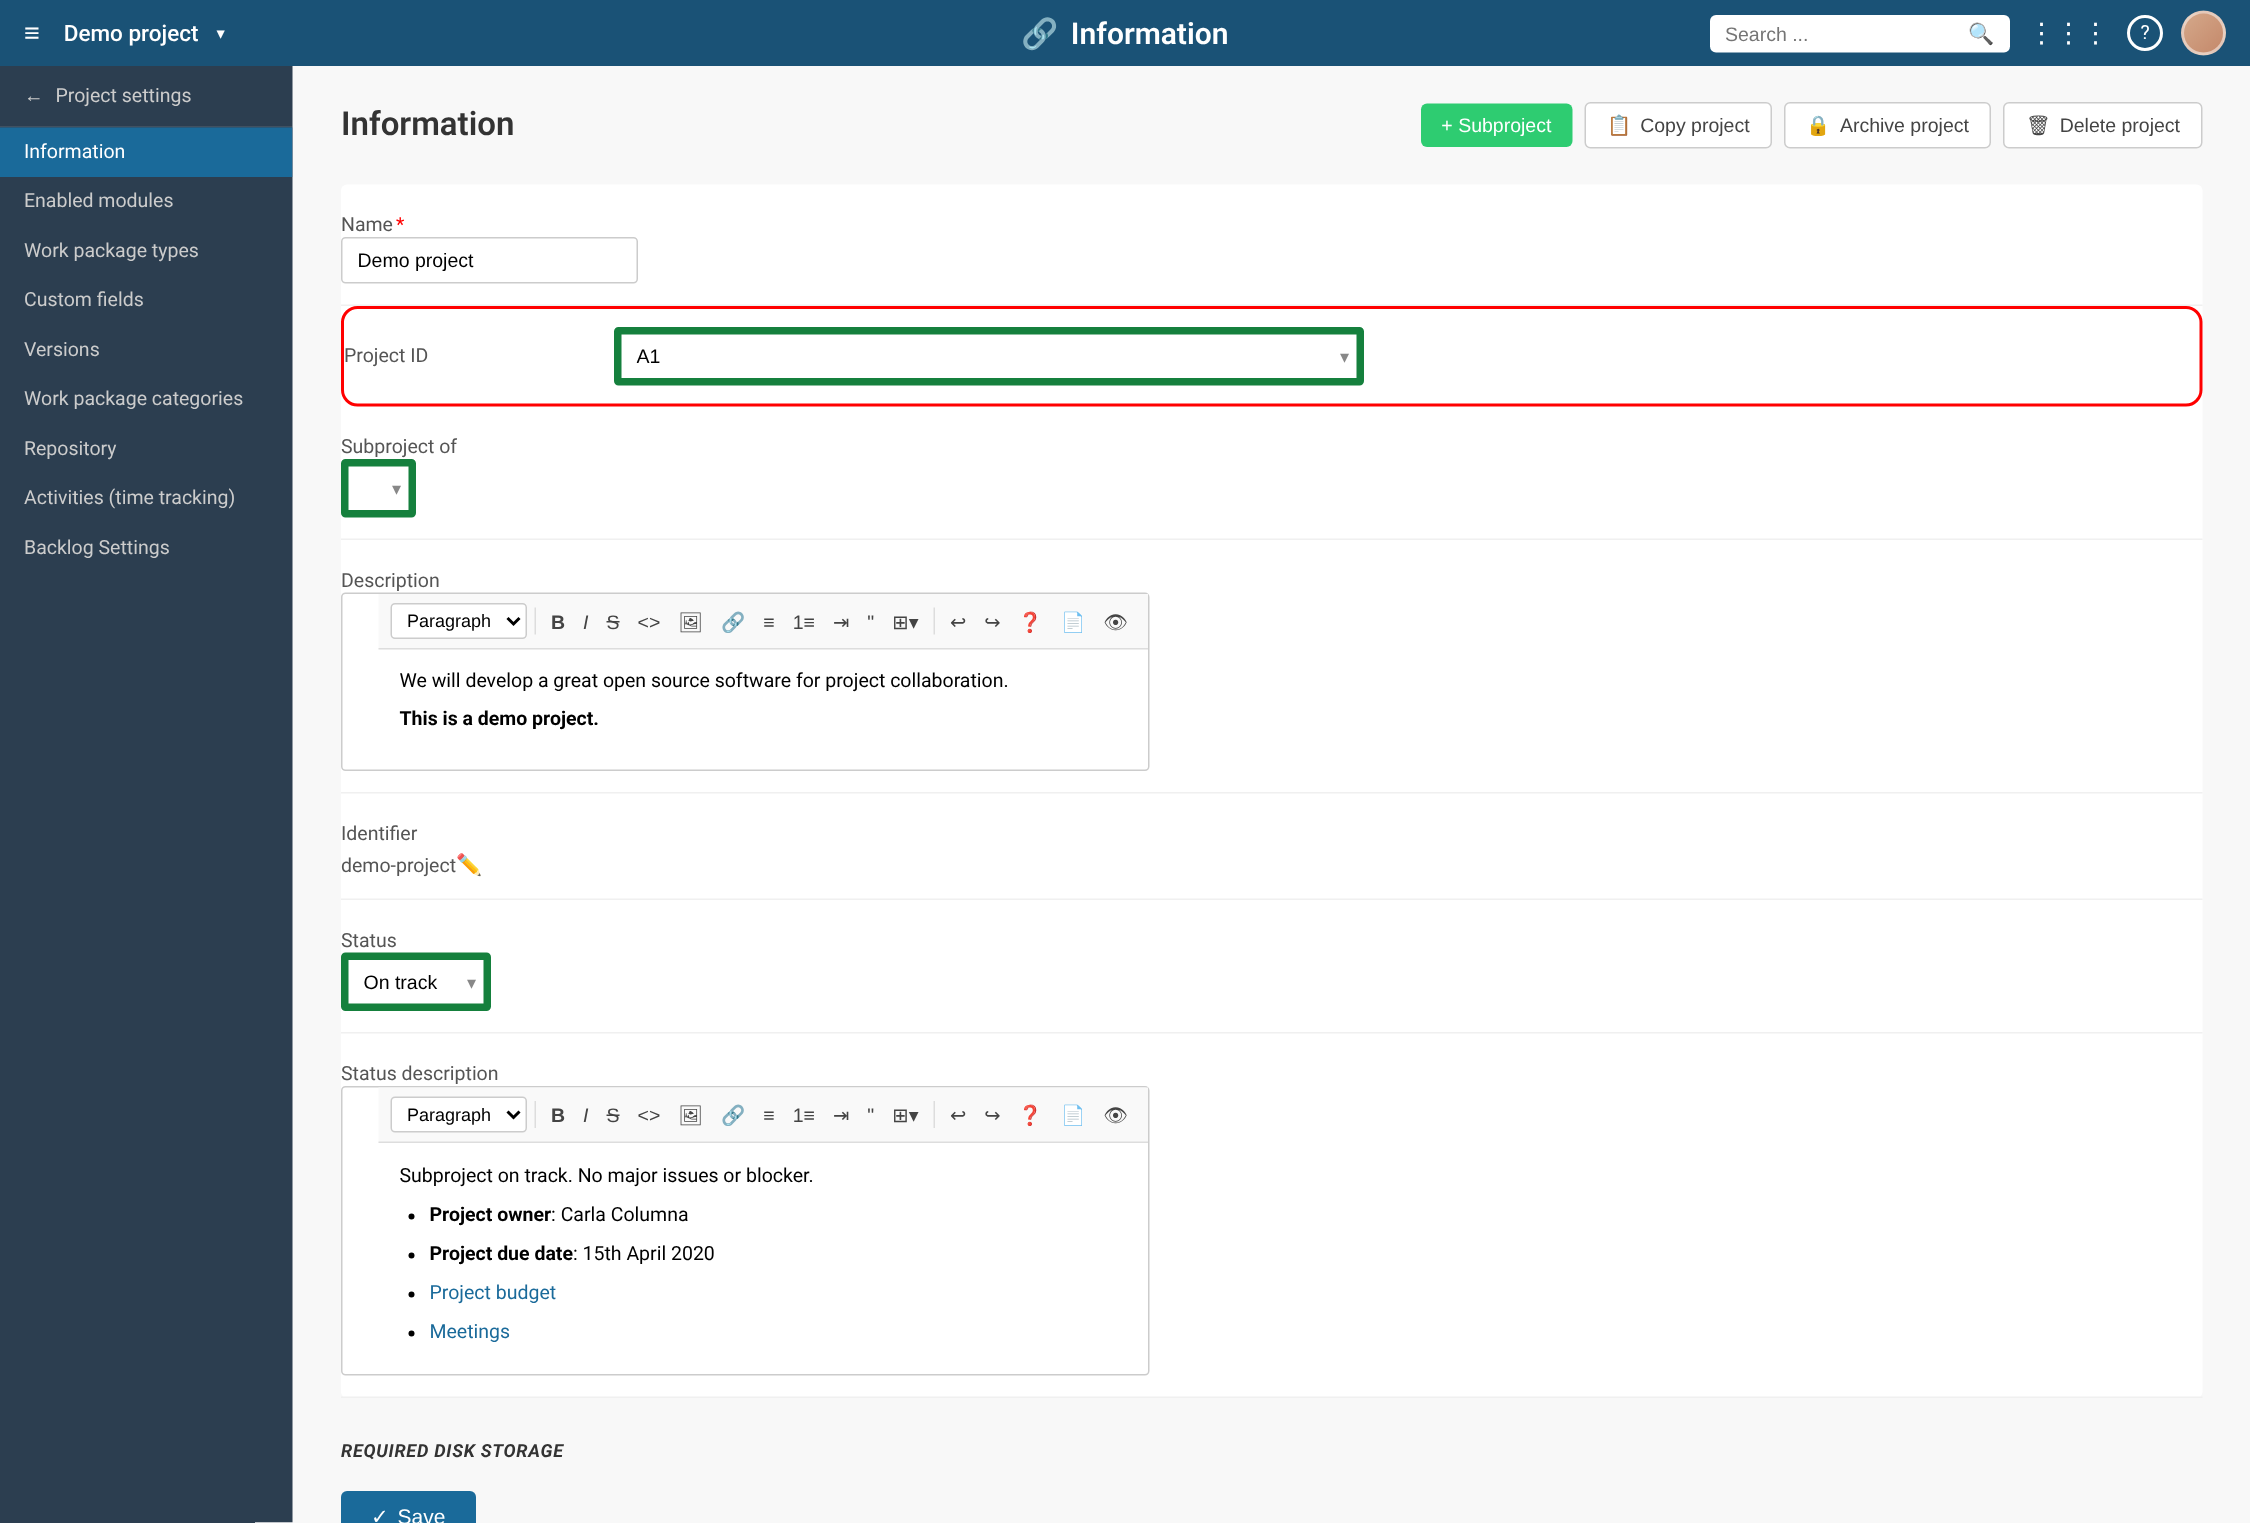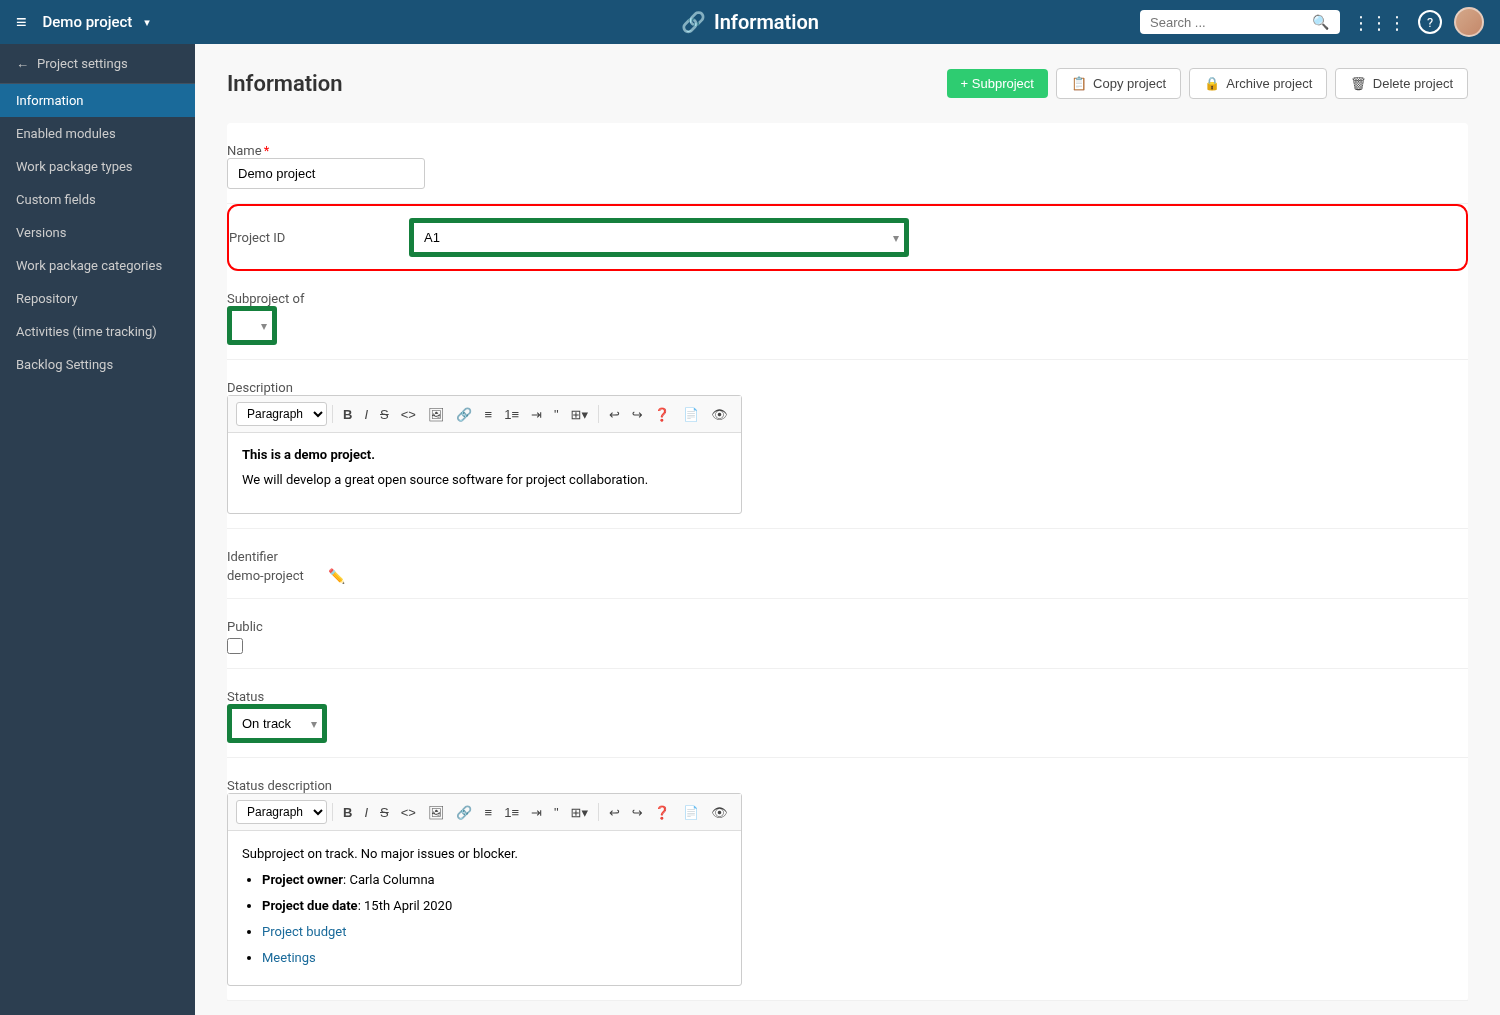--- a/index.html
+++ b/index.html
@@ -53,30 +53,30 @@
     .form-row { display: flex; align-items: flex-start; padding: 14px 0; border-bottom: 1px solid #f0f0f0; flex-direction: column; }
     .form-label { width: 180px; flex-shrink: 0; color: #555; font-size: 13px; padding-top: 6px; }
     .form-label .required { color: red; margin-left: 2px; }
     .form-control { flex: 1; }
     .form-input { width: 100%; border: 1px solid #ccc; border-radius: 3px; padding: 7px 10px; font-size: 13px; outline: none; max-width: 500px; }
     .form-select-wrapper { position: relative; max-width: 500px; }
     .form-select { width: 100%; border: 5px solid #15803d; border-radius: 3px; padding: 7px 30px 7px 10px; font-size: 13px; outline: none; appearance: none; background: white; cursor: pointer; }
     .select-arrow { position: absolute; right: 10px; top: 50%; transform: translateY(-50%); color: #888; pointer-events: none; font-size: 12px; }
 
     
-    .rich-editor { border: 1px solid #ccc; border-radius: 3px; max-width: 900px; }
+    .rich-editor { border: 1px solid #ccc; border-radius: 3px; max-width: 900px; padding-left: 24px; }
     .editor-toolbar { display: flex; align-items: center; gap: 2px; padding: 6px 8px; border-bottom: 1px solid #ddd; background: #f9f9f9; flex-wrap: wrap; }
     .toolbar-select { border: 1px solid #ccc; border-radius: 3px; padding: 3px 6px; font-size: 12px; background: white; }
     .toolbar-btn { border: none; background: none; cursor: pointer; padding: 3px 5px; font-size: 13px; color: #444; border-radius: 2px; }
     .toolbar-separator { width: 1px; height: 18px; background: #ddd; margin: 0 3px; }
     .editor-content { padding: 12px 14px; min-height: 80px; font-size: 13px; line-height: 1.6; }
     .editor-content p { margin-bottom: 4px; }
 
     
-    .identifier-display { display: flex; align-items: flex-start; gap: 25px; padding-top: 4px; }
+    .identifier-display { display: flex; align-items: flex-end; gap: 0; padding-top: 4px; }
     .identifier-text { color: #555; font-size: 13px; }
     .edit-icon { color: #1a6a9a; cursor: pointer; font-size: 14px; }
 
     
     .checkbox-wrapper { display: flex; align-items: center; padding-top: 4px; }
     .form-checkbox { width: 16px; height: 16px; cursor: pointer; }
 
     
     .status-desc-content { font-size: 13px; line-height: 1.7; }
     .status-desc-content ul { padding-left: 20px; }
@@ -222,41 +222,35 @@
               <button class="toolbar-btn">"</button>
               <button class="toolbar-btn">⊞▾</button>
               <span class="toolbar-separator"></span>
               <button class="toolbar-btn">↩</button>
               <button class="toolbar-btn">↪</button>
               <button class="toolbar-btn">❓</button>
               <button class="toolbar-btn">📄</button>
               <button class="toolbar-btn">👁</button>
             </div>
             <div class="editor-content">
+              <p>We will develop a great open source software for project collaboration.</p>
               <p><strong>This is a demo project.</strong></p>
-              <p>We will develop a great open source software for project collaboration.</p>
             </div>
           </div>
         </div>
       </div>
 
       <div class="form-row">
         <div class="form-label">Identifier</div>
         <div class="form-control identifier-display">
           <span class="identifier-text">demo-project</span>
           <span class="edit-icon">✏️</span>
         </div>
       </div>
 
-      <div class="form-row">
-        <div class="form-label">Public</div>
-        <div class="form-control checkbox-wrapper">
-          <input type="checkbox" class="form-checkbox" style="">
-        </div>
-      </div>
 
       <div class="form-row">
         <div class="form-label">Status</div>
         <div class="form-control">
           <div class="form-select-wrapper" style="max-width:500px;">
             <select class="form-select">
               <option>On track</option>
               <option>At risk</option>
               <option>Off track</option>
             </select>

